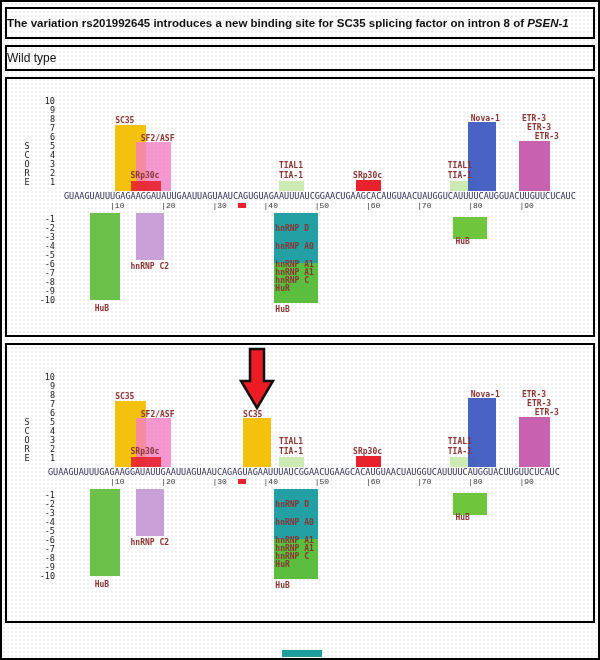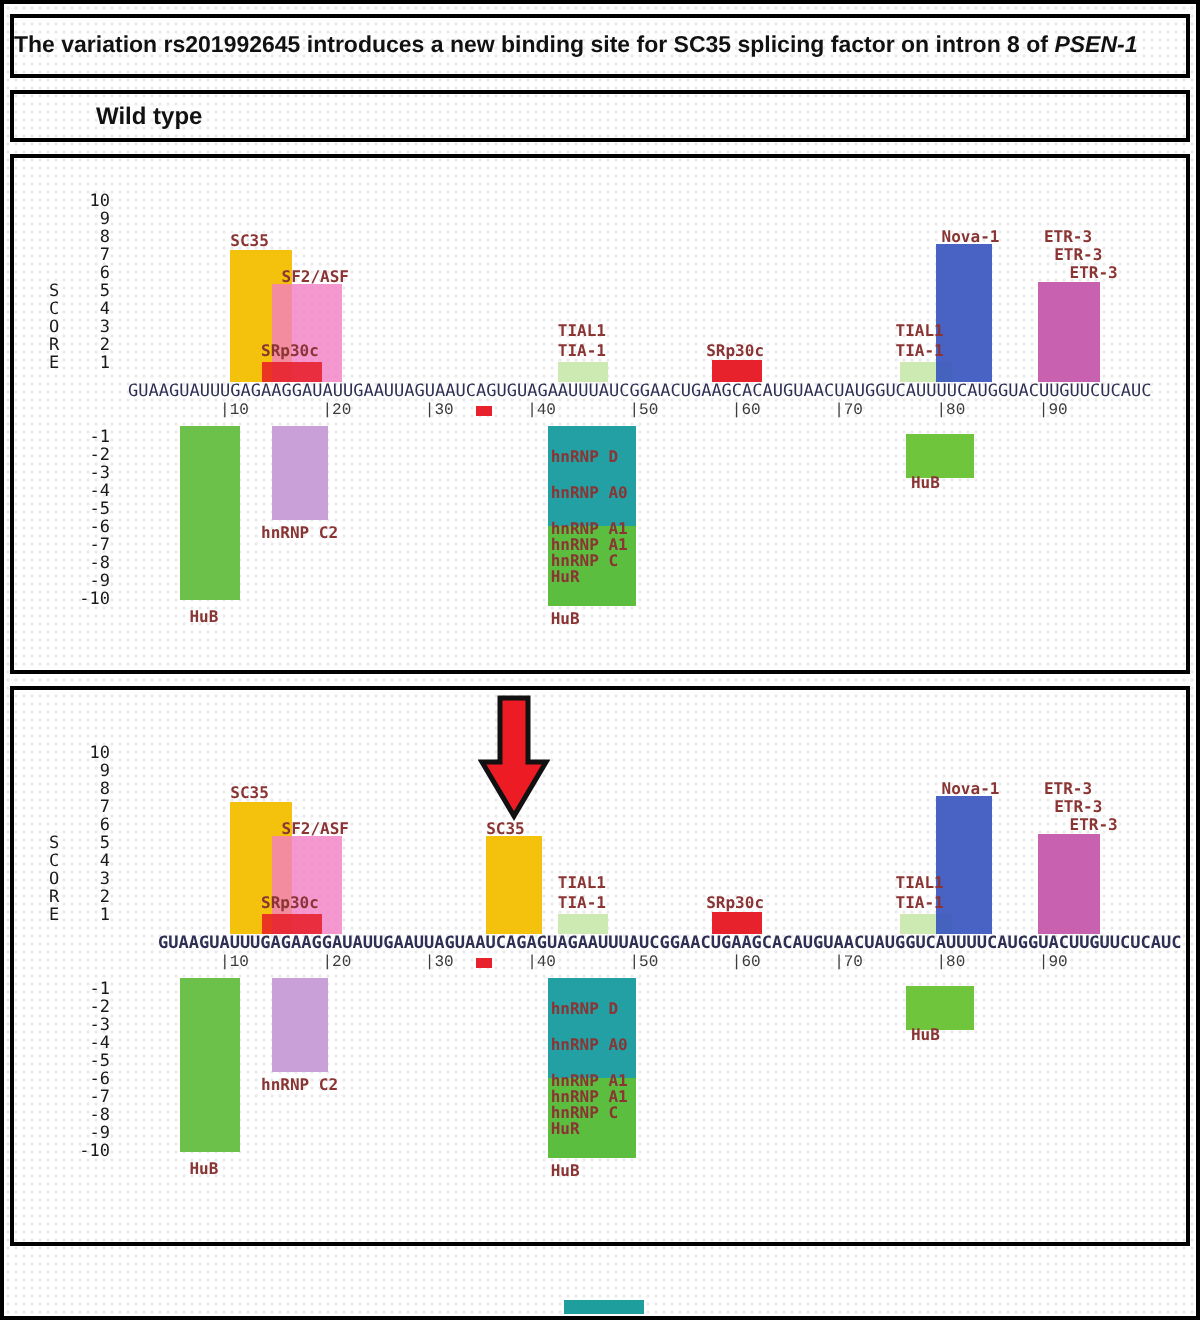--- a/index.html
+++ b/index.html
@@ -4,21 +4,21 @@
 <style>
   html,body{margin:0;padding:0;background:#fff;}
   .outer{position:relative;width:600px;height:660px;box-sizing:border-box;border:2px solid #000;
          background-color:#fff;
          background-image:radial-gradient(rgba(110,110,110,0.14) 0.6px, rgba(0,0,0,0) 1.1px);
          background-size:4px 4px;
          font-family:"Liberation Sans",sans-serif;overflow:hidden;}
   .box{box-sizing:border-box;margin:0 3px;border:2px solid #000;text-align:left;}
   .title-box{margin-top:5px;height:32px;line-height:28px;font-size:11.5px;font-weight:bold;color:#111;}
   .title-box .gene{font-style:italic;font-weight:bold;}
-  .hdr{margin-top:6px;height:26px;line-height:22px;font-size:12px;font-weight:bold;color:#111;padding-left:41px;}
+  .hdr{margin-top:6px;height:26px;line-height:22px;font-size:12px;font-weight:normal;color:#111;}
   .panel{position:relative;box-sizing:border-box;margin:6px 3px 0 3px;border:2px solid #000;overflow:hidden;}
   .panel-wild{height:260px;}
   .panel-mutant{height:280px;}
   
   .seq{position:absolute;font-family:"DejaVu Sans Mono",monospace;font-size:8.5px;line-height:10px;
        color:#2F2F55;white-space:pre;letter-spacing:0;}
   .tick{position:absolute;font-family:Liberation Mono, monospace;font-size:8px;line-height:9px;color:#3b3b3b;white-space:pre;}
   .ynum{position:absolute;left:24px;width:24px;text-align:right;font-family:"DejaVu Sans Mono",monospace;
         font-size:8.5px;line-height:10px;color:#1a1a1a;}
   .ylab{position:absolute;left:16px;width:8px;text-align:center;font-family:"DejaVu Sans Mono",monospace;
@@ -142,21 +142,21 @@
       <div class="ynum" style="top: 145px;">-1</div>
       <div class="ynum" style="top: 154px;">-2</div>
       <div class="ynum" style="top: 163px;">-3</div>
       <div class="ynum" style="top: 172px;">-4</div>
       <div class="ynum" style="top: 181px;">-5</div>
       <div class="ynum" style="top: 190px;">-6</div>
       <div class="ynum" style="top: 199px;">-7</div>
       <div class="ynum" style="top: 208px;">-8</div>
       <div class="ynum" style="top: 217px;">-9</div>
       <div class="ynum" style="top: 226px;">-10</div>
-      <div class="seq" style="left: 72px; top: 122px; font-weight: bold;">GUAAGUAUUUGAGAAGGAUAUUGAAUUAGUAAUCAGAGUAGAAUUUAUCGGAACUGAAGCACAUGUAACUAUGGUCAUUUUCAUGGUACUUGUUCUCAUC</div>
+      <div class="seq" style="left: 41px; top: 122px;">GUAAGUAUUUGAGAAGGAUAUUGAAUUAGUAAUCAGAGUAGAAUUUAUCGGAACUGAAGCACAUGUAACUAUGGUCAUUUUCAUGGUACUUGUUCUCAUC</div>
       <div class="tick" style="left: 103.053px; top: 132px;">|10</div>
       <div class="tick" style="left: 154.223px; top: 132px;">|20</div>
       <div class="tick" style="left: 205.393px; top: 132px;">|30</div>
       <div class="tick" style="left: 256.563px; top: 132px;">|40</div>
       <div class="tick" style="left: 307.733px; top: 132px;">|50</div>
       <div class="tick" style="left: 358.903px; top: 132px;">|60</div>
       <div class="tick" style="left: 410.073px; top: 132px;">|70</div>
       <div class="tick" style="left: 461.243px; top: 132px;">|80</div>
       <div class="tick" style="left: 512.413px; top: 132px;">|90</div>
       <div class="vmark" style="left: 230.978px; top: 134px; width: 8.1872px; background: rgb(232, 34, 44);"></div>

